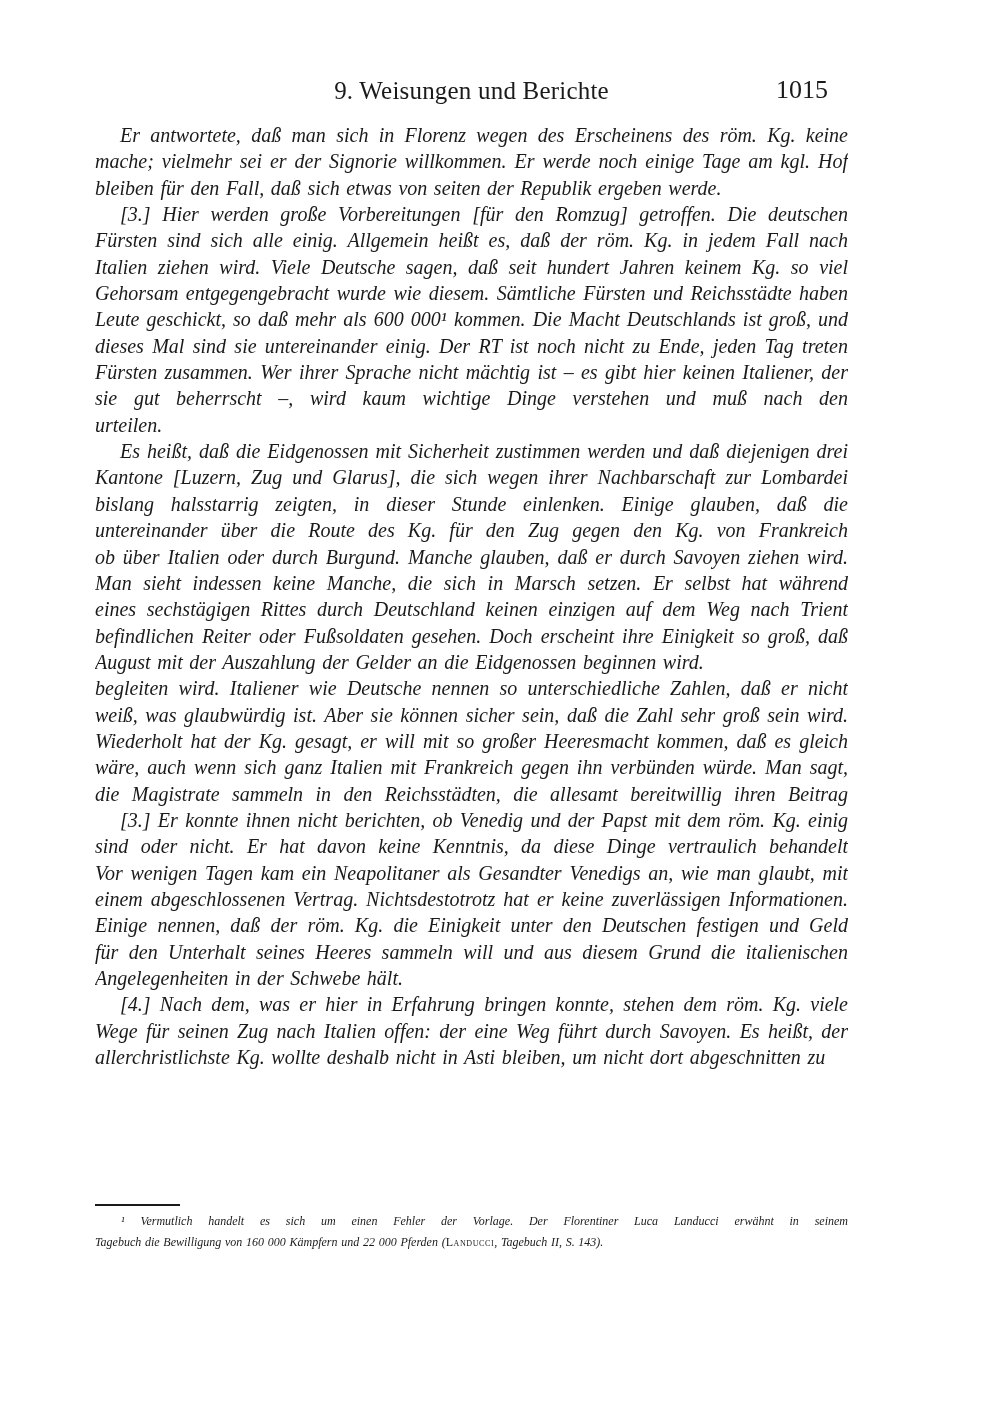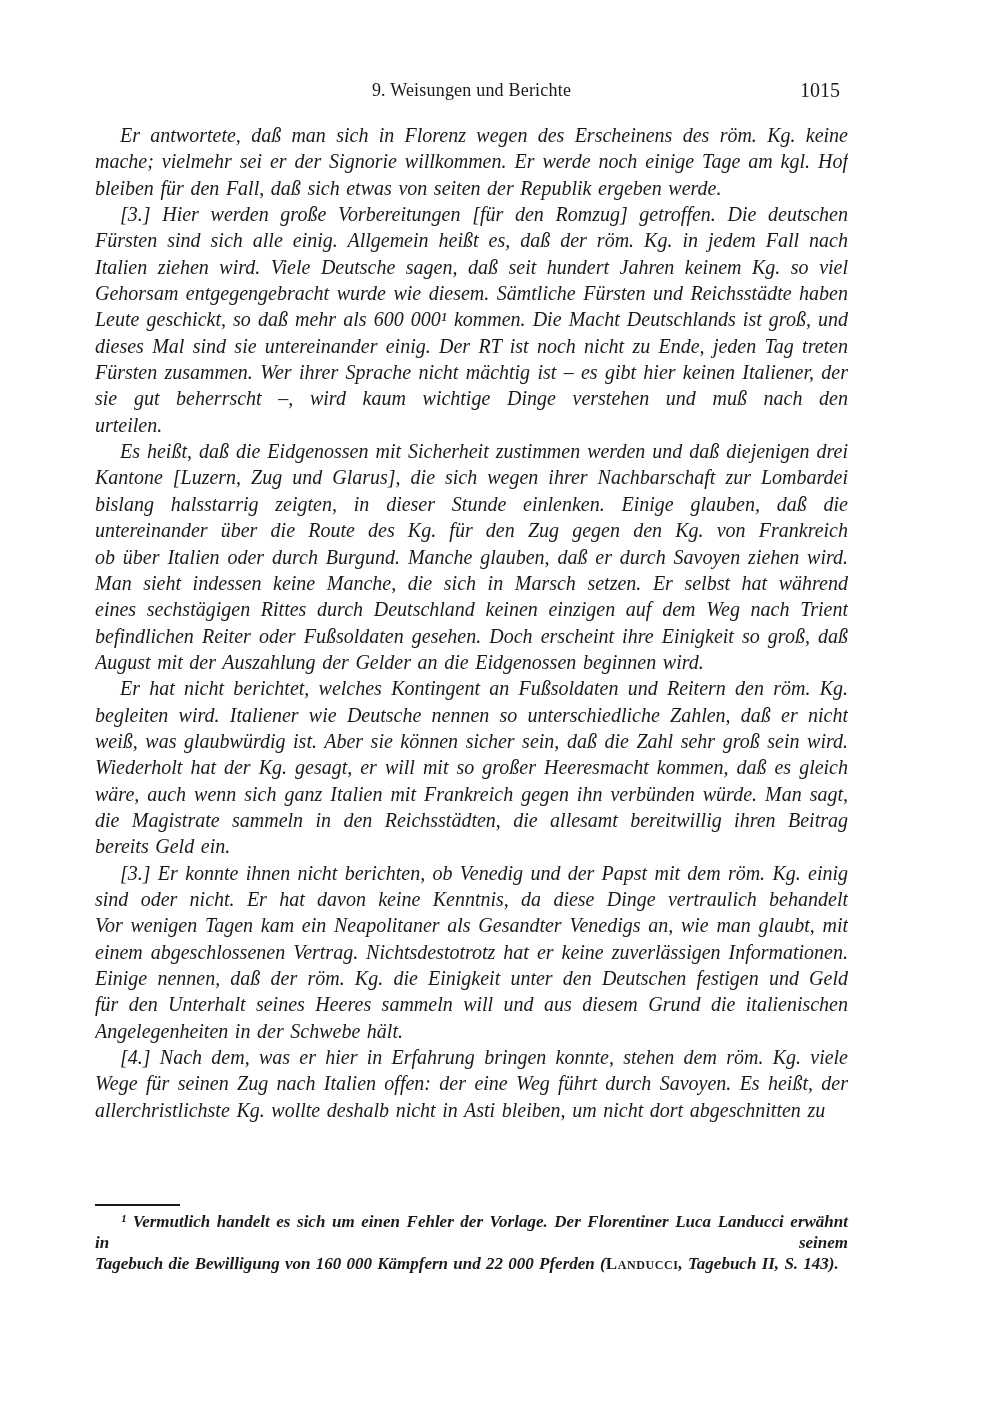--- a/index.html
+++ b/index.html
@@ -13,27 +13,27 @@
     background:var(--paper);
     margin:0 auto;
     font-family:"Liberation Serif", serif;
     color:var(--ink);
     overflow:hidden;
   }
   .header{position:absolute;left:95px;top:0;width:753px;height:110px;}
   .running-title{
     position:absolute;left:0;right:0;top:80px;
     text-align:center;
-    font-size:18px;line-height:21px;
+    font-size:25px;line-height:21px;
     font-style:normal;
     letter-spacing:0.2px;
   }
   .page-number{
-    position:absolute;right:8px;top:77px;
-    font-size:20px;line-height:26px;
+    position:absolute;right:20px;top:77px;
+    font-size:26px;line-height:26px;
     font-style:normal;
     text-align:center;
   }
   .body-text{
     position:absolute;left:95px;top:122px;width:753px;
   }
   .bline{
     font-style:italic;
     font-size:20px;
     line-height:26.35px;
@@ -49,24 +49,23 @@
   .footnote{
     position:absolute;left:95px;top:1204px;width:753px;
   }
   .fn-rule{
     width:85px;height:0;
     border-top:2px solid var(--ink);
     margin-bottom:5px;
   }
   .fline{
     font-style:italic;
-    font-size:17px;
+    font-size:12px;
     line-height:21px;
     word-spacing:0.06em;
-    font-weight:bold;
   }
   .fline.first{
     text-indent:26px;
     text-align:justify;
     text-align-last:justify;
   }
   .smallcaps{
     font-style:normal;
     font-variant:small-caps;
     letter-spacing:0.6px;
@@ -97,27 +96,25 @@
       <div class="bline">urteilen.</div>
       <div class="bline indent just">Es heißt, daß die Eidgenossen mit Sicherheit zustimmen werden und daß diejenigen drei</div>
       <div class="bline just">Kantone [Luzern, Zug und Glarus], die sich wegen ihrer Nachbarschaft zur Lombardei</div>
       <div class="bline just">bislang halsstarrig zeigten, in dieser Stunde einlenken. Einige glauben, daß die Reichsfürsten</div>
       <div class="bline just">untereinander über die Route des Kg. für den Zug gegen den Kg. von Frankreich diskutieren,</div>
       <div class="bline just">ob über Italien oder durch Burgund. Manche glauben, daß er durch Savoyen ziehen wird.</div>
       <div class="bline just">Man sieht indessen keine Manche, die sich in Marsch setzen. Er selbst hat während</div>
       <div class="bline just">eines sechstägigen Rittes durch Deutschland keinen einzigen auf dem Weg nach Trient</div>
       <div class="bline just">befindlichen Reiter oder Fußsoldaten gesehen. Doch erscheint ihre Einigkeit so groß, daß</div>
       <div class="bline">August mit der Auszahlung der Gelder an die Eidgenossen beginnen wird.</div>
-      <div class="bline indent just">Er hat nicht berichtet, welches Kontingent an Fußsoldaten und Reitern den röm. Kg.</div>
       <div class="bline just">begleiten wird. Italiener wie Deutsche nennen so unterschiedliche Zahlen, daß er nicht</div>
       <div class="bline just">weiß, was glaubwürdig ist. Aber sie können sicher sein, daß die Zahl sehr groß sein wird.</div>
       <div class="bline just">Wiederholt hat der Kg. gesagt, er will mit so großer Heeresmacht kommen, daß es gleich</div>
       <div class="bline just">wäre, auch wenn sich ganz Italien mit Frankreich gegen ihn verbünden würde. Man sagt,</div>
       <div class="bline just">die Magistrate sammeln in den Reichsstädten, die allesamt bereitwillig ihren Beitrag leisten,</div>
-      <div class="bline">bereits Geld ein.</div>
       <div class="bline indent just">[3.] Er konnte ihnen nicht berichten, ob Venedig und der Papst mit dem röm. Kg. einig</div>
       <div class="bline just">sind oder nicht. Er hat davon keine Kenntnis, da diese Dinge vertraulich behandelt werden.</div>
       <div class="bline just">Vor wenigen Tagen kam ein Neapolitaner als Gesandter Venedigs an, wie man glaubt, mit</div>
       <div class="bline just">einem abgeschlossenen Vertrag. Nichtsdestotrotz hat er keine zuverlässigen Informationen.</div>
       <div class="bline just">Einige nennen, daß der röm. Kg. die Einigkeit unter den Deutschen festigen und Geld</div>
       <div class="bline just">für den Unterhalt seines Heeres sammeln will und aus diesem Grund die italienischen</div>
       <div class="bline">Angelegenheiten in der Schwebe hält.</div>
       <div class="bline indent just">[4.] Nach dem, was er hier in Erfahrung bringen konnte, stehen dem röm. Kg. viele</div>
       <div class="bline just">Wege für seinen Zug nach Italien offen: der eine Weg führt durch Savoyen. Es heißt, der</div>
       <div class="bline">allerchristlichste Kg. wollte deshalb nicht in Asti bleiben, um nicht dort abgeschnitten zu</div>

